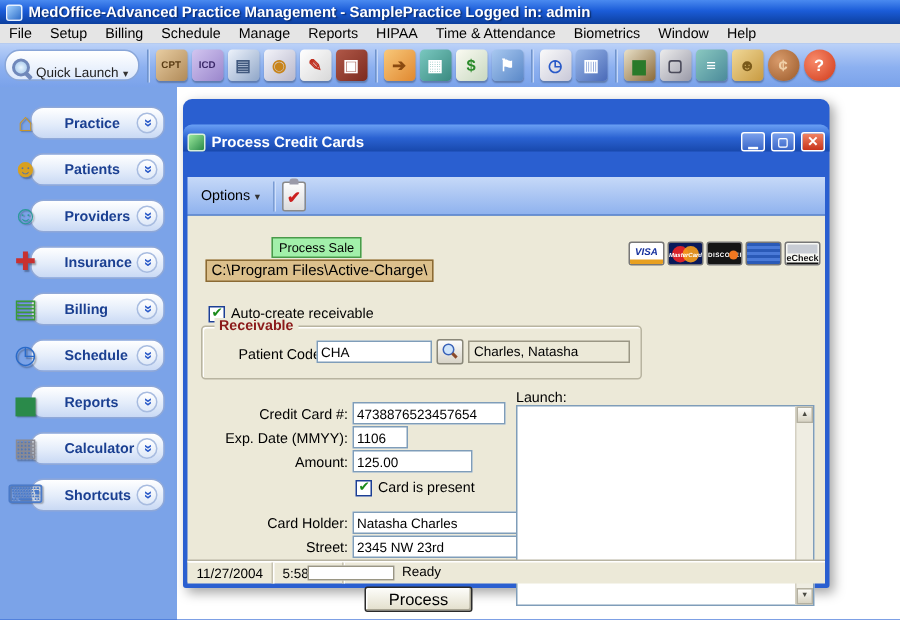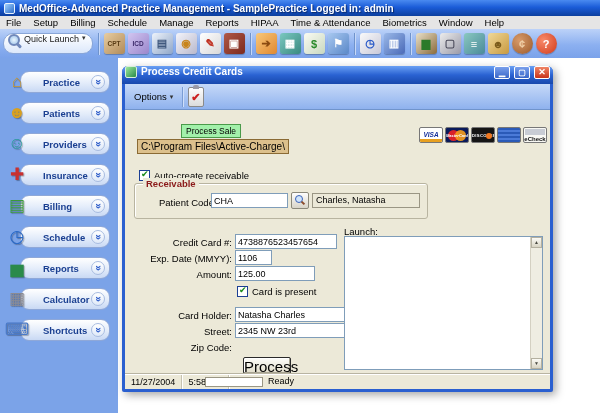--- a/index.html
+++ b/index.html
@@ -15,21 +15,21 @@
   .t-text { font-size:10px; font-weight:bold; white-space:nowrap; text-shadow:1px 1px 1px #0a2a6a; }
 
   .menubar { position:absolute; top:16px; left:0; right:0; height:13px; background:#e5e5e5;
     display:flex; align-items:center; font-size:9.5px; color:#000; }
   .mi { padding:0 6px; white-space:nowrap; cursor:default; }
 
   .toolbar { position:absolute; top:29px; left:0; right:0; height:29px;
     background:linear-gradient(180deg,#bcd2f8 0%,#8cb0f0 55%,#7aa2ea 100%);
     display:flex; align-items:center; padding:0 3px; gap:3px; }
   .ql { height:21px; background:linear-gradient(180deg,#ffffff,#dce8fb); border:1px solid #89a6d8;
-    border-radius:10px; display:flex; align-items:flex-start; gap:3px; padding:0 6px 0 3px; font-size:9px; color:#222; }
+    border-radius:10px; display:flex; align-items:flex-end; gap:3px; padding:0 6px 0 3px; font-size:9px; color:#222; }
   .mag { position:relative; width:14px; height:14px; flex:0 0 auto; }
   .mag::before { content:""; position:absolute; left:1px; top:0; width:8px; height:8px;
     border:2px solid #7088ba; border-radius:50%; background:radial-gradient(circle,#eaf6ff,#9cc2e8); }
   .mag::after { content:""; position:absolute; left:9px; top:10px; width:6px; height:2.5px;
     background:#7088ba; transform:rotate(45deg); border-radius:1px; }
   .caret { font-size:7px; color:#333; }
   .tb-sep { width:1px; height:22px; background:#6f93cc; box-shadow:1px 0 0 #c6d8f8; margin:0 2px; flex:0 0 auto; }
   .tbi { width:21px; height:21px; border-radius:3px; color:#fff; font-weight:bold; font-size:11px;
     display:flex; align-items:center; justify-content:center; flex:0 0 auto; box-shadow:0 1px 1px rgba(0,0,0,.25); }
   .tbi.txt { font-size:6.5px; letter-spacing:0; }
@@ -66,23 +66,23 @@
     border-radius:50%; background:linear-gradient(180deg,#ffffff,#dfe9f8); color:#2a5ac8; cursor:pointer; }
   .sb-chev::before { content:"»"; display:block; transform:rotate(90deg); font-size:10px;
     font-weight:bold; line-height:12px; text-align:center; }
 
   .client { position:absolute; left:118px; top:58px; right:0; bottom:0; background:#fff; }
 
   
   .dialog { position:absolute; left:122px; top:66px; width:431px; height:326px;
     background:#2a5fd0; border-radius:6px 6px 2px 2px; box-shadow:3px 3px 8px rgba(0,0,0,.35);
     display:flex; flex-direction:column; padding:0 3px 3px; }
-  .dlg-title { height:18px; margin:0 -3px; border-radius:6px 6px 0 0; padding:0 3px;
+  .dlg-title { height:18px; margin:17px -3px; border-radius:6px 6px 0 0; padding:0 3px;
     background:linear-gradient(180deg,#6aa0f4 0%,#2a62d2 50%,#1848ac 100%);
-    color:#fff; font-size:10px; font-weight:bold; display:flex; align-items:flex-start; gap:4px; }
+    color:#fff; font-size:10px; font-weight:bold; display:flex; align-items:flex-end; gap:4px; }
   .d-ico { width:12px; height:12px; border-radius:2px; background:linear-gradient(135deg,#9ae89a,#2a8a4a);
     border:1px solid #d8f0d8; flex:0 0 auto; }
   .dlg-title .spacer { flex:1; }
   .wbtn { width:16px; height:13px; border-radius:2px; border:1px solid #fff; color:#fff; font-size:8px;
     line-height:11px; text-align:center; cursor:pointer; flex:0 0 auto;
     background:linear-gradient(180deg,#7aa0ec,#3a66c8); }
   .wbtn.close { background:linear-gradient(180deg,#f08464,#c8341c); font-size:9px; font-weight:bold; }
 
   .dlg-toolbar { height:26px; background:linear-gradient(180deg,#c6d9f8,#8fb2ee);
     border-bottom:1px solid #7094cc; display:flex; align-items:center; padding:0 5px; gap:5px; }
@@ -135,23 +135,23 @@
     border-radius:50%; background:#cfe4fa; }
   .m2::after { content:""; position:absolute; left:6px; top:7px; width:4px; height:2px;
     background:#8a4a2a; transform:rotate(45deg); }
   .g-name { position:absolute; left:177px; top:9px; width:108px; height:15px; background:#ece9d8;
     border:1px solid #9a9684; font-size:9px; padding:1px 3px; white-space:nowrap; overflow:hidden; }
 
   .inp { border:1px solid #7f9db9; background:#fff; font-size:9px; font-family:"Liberation Sans",sans-serif;
     padding:0 2px; height:15px; position:absolute; }
   .flbl { position:absolute; left:0; width:107px; text-align:right; }
 
-  .process-btn { position:absolute; left:118px; top:247px; width:48px; height:17px;
+  .process-btn { position:absolute; left:118px; top:247px; width:72px; height:17px;
     background:linear-gradient(180deg,#fdfdfa,#e2decb); border:1px solid #2a2a2a; border-radius:2px;
-    font-size:15px; font-family:"Liberation Sans",sans-serif; cursor:pointer;
+    font-size:11px; font-family:"Liberation Sans",sans-serif; cursor:pointer;
     box-shadow:inset -1px -1px 0 #a8a492, inset 1px 1px 0 #fff; }
 
   .out-lbl { position:absolute; left:219px; top:116px; }
   .output { position:absolute; left:219px; top:126px; width:199px; height:134px; background:#fff;
     border:1px solid #7f9db9; }
   .vsb { position:absolute; right:0; top:0; bottom:0; width:12px; background:#efede2; border-left:1px solid #d4d0c2; }
   .vsb .arr { position:absolute; left:0; width:11px; height:11px; background:linear-gradient(180deg,#fbfaf5,#d8d4c4);
     border:1px solid #b4b0a0; font-size:5px; line-height:9px; text-align:center; color:#4a4a42; cursor:pointer; }
   .arr.up { top:0; } .arr.dn { bottom:0; }
 

